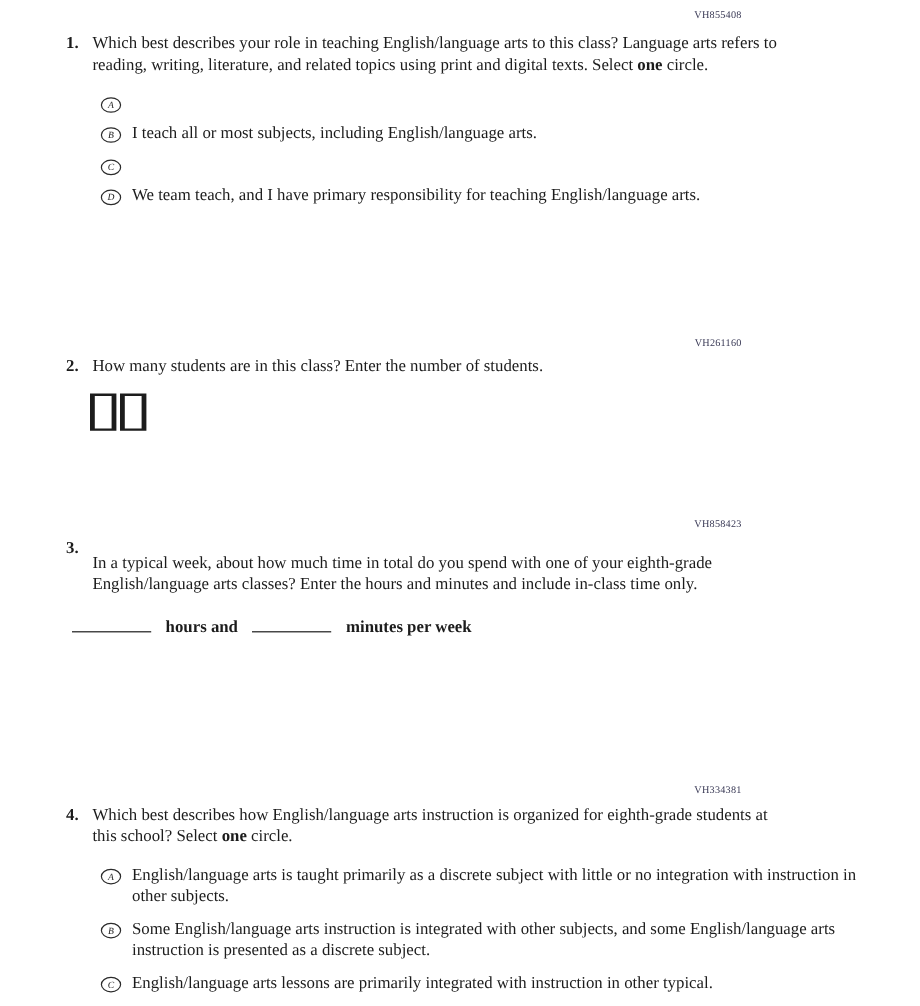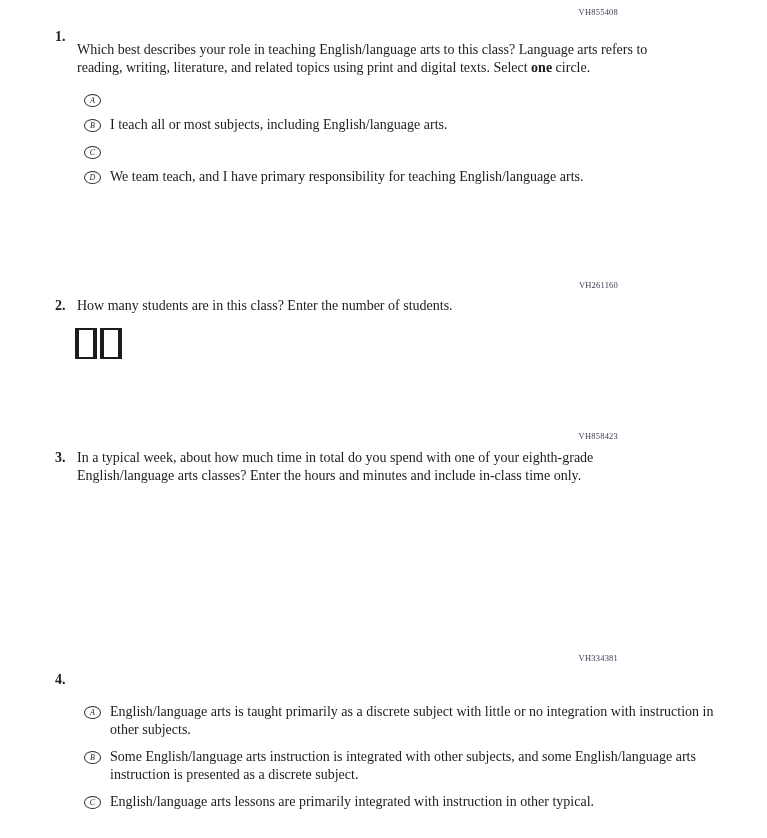--- a/index.html
+++ b/index.html
@@ -17,23 +17,23 @@
     font-size: 8.5px; letter-spacing: 0.2px;
     color: #3a3a56;
   }
   .qbody { position: absolute; left: 55px; }
   .qrow { display: flex; align-items: flex-start; }
   .qnum {
     font-weight: bold; font-size: 14px; line-height: 18px;
     width: 17px; flex: 0 0 auto;
   }
   .qtext { font-size: 14px; line-height: 18px; margin-left: 5px; }
-  .w1 { width: 575px; margin-top: 13px; }
+  .w1 { width: 575px; }
   .w2 { width: 620px; }
-  .w3 { width: 548px; }
+  .w3 { width: 548px; margin-top: 12px; }
   .w4 { width: 565px; }
   b.inline { font-weight: bold; }
   .options { margin-left: 29px; margin-top: 14px; }
   .opt { display: flex; align-items: flex-start; margin-bottom: 9px; }
   .opt:last-child { margin-bottom: 0; }
   .bubble {
     flex: 0 0 auto;
     width: 15px; height: 11px;
     border: 1px solid #2a2a2a; border-radius: 50%;
     display: inline-flex; align-items: center; justify-content: center;
@@ -108,28 +108,35 @@
   </div>
 </div>
 
 <div class="section" style="top:431px; height:194px;">
   <div class="qcode">VH858423</div>
   <div class="qbody" style="top:18px;">
     <div class="qrow">
       <span class="qnum">3.</span>
       <div class="qtext w3">In a typical week, about how much time in total do you spend with one of your eighth-grade English/language arts classes? Enter the hours and minutes and include in-class time only.</div>
     </div>
+    <div class="fillin-row" style="margin-left:5px;">
+      <span class="blank"></span>
+      <span class="fillin-label">hours and</span>
+      <span class="blank"></span>
+      <span class="fillin-label last">minutes per week</span>
+    </div>
   </div>
 </div>
 
 <div class="section" style="top:625px; height:213px;margin-top:28px;">
   <div class="qcode">VH334381</div>
   <div class="qbody" style="top:18px;">
     <div class="qrow">
       <span class="qnum">4.</span>
+      <div class="qtext w4"><span>Which best describes how English/language arts instruction is organized for eighth-grade students at this school? Select </span><b class="inline">one</b><span> circle.</span></div>
     </div>
     <div class="options">
       <div class="opt">
         <span class="bubble">A</span>
         <span class="optlabel wide">English/language arts is taught primarily as a discrete subject with little or no integration with instruction in other subjects.</span>
       </div>
       <div class="opt">
         <span class="bubble">B</span>
         <span class="optlabel wide">Some English/language arts instruction is integrated with other subjects, and some English/language arts instruction is presented as a discrete subject.</span>
       </div>

